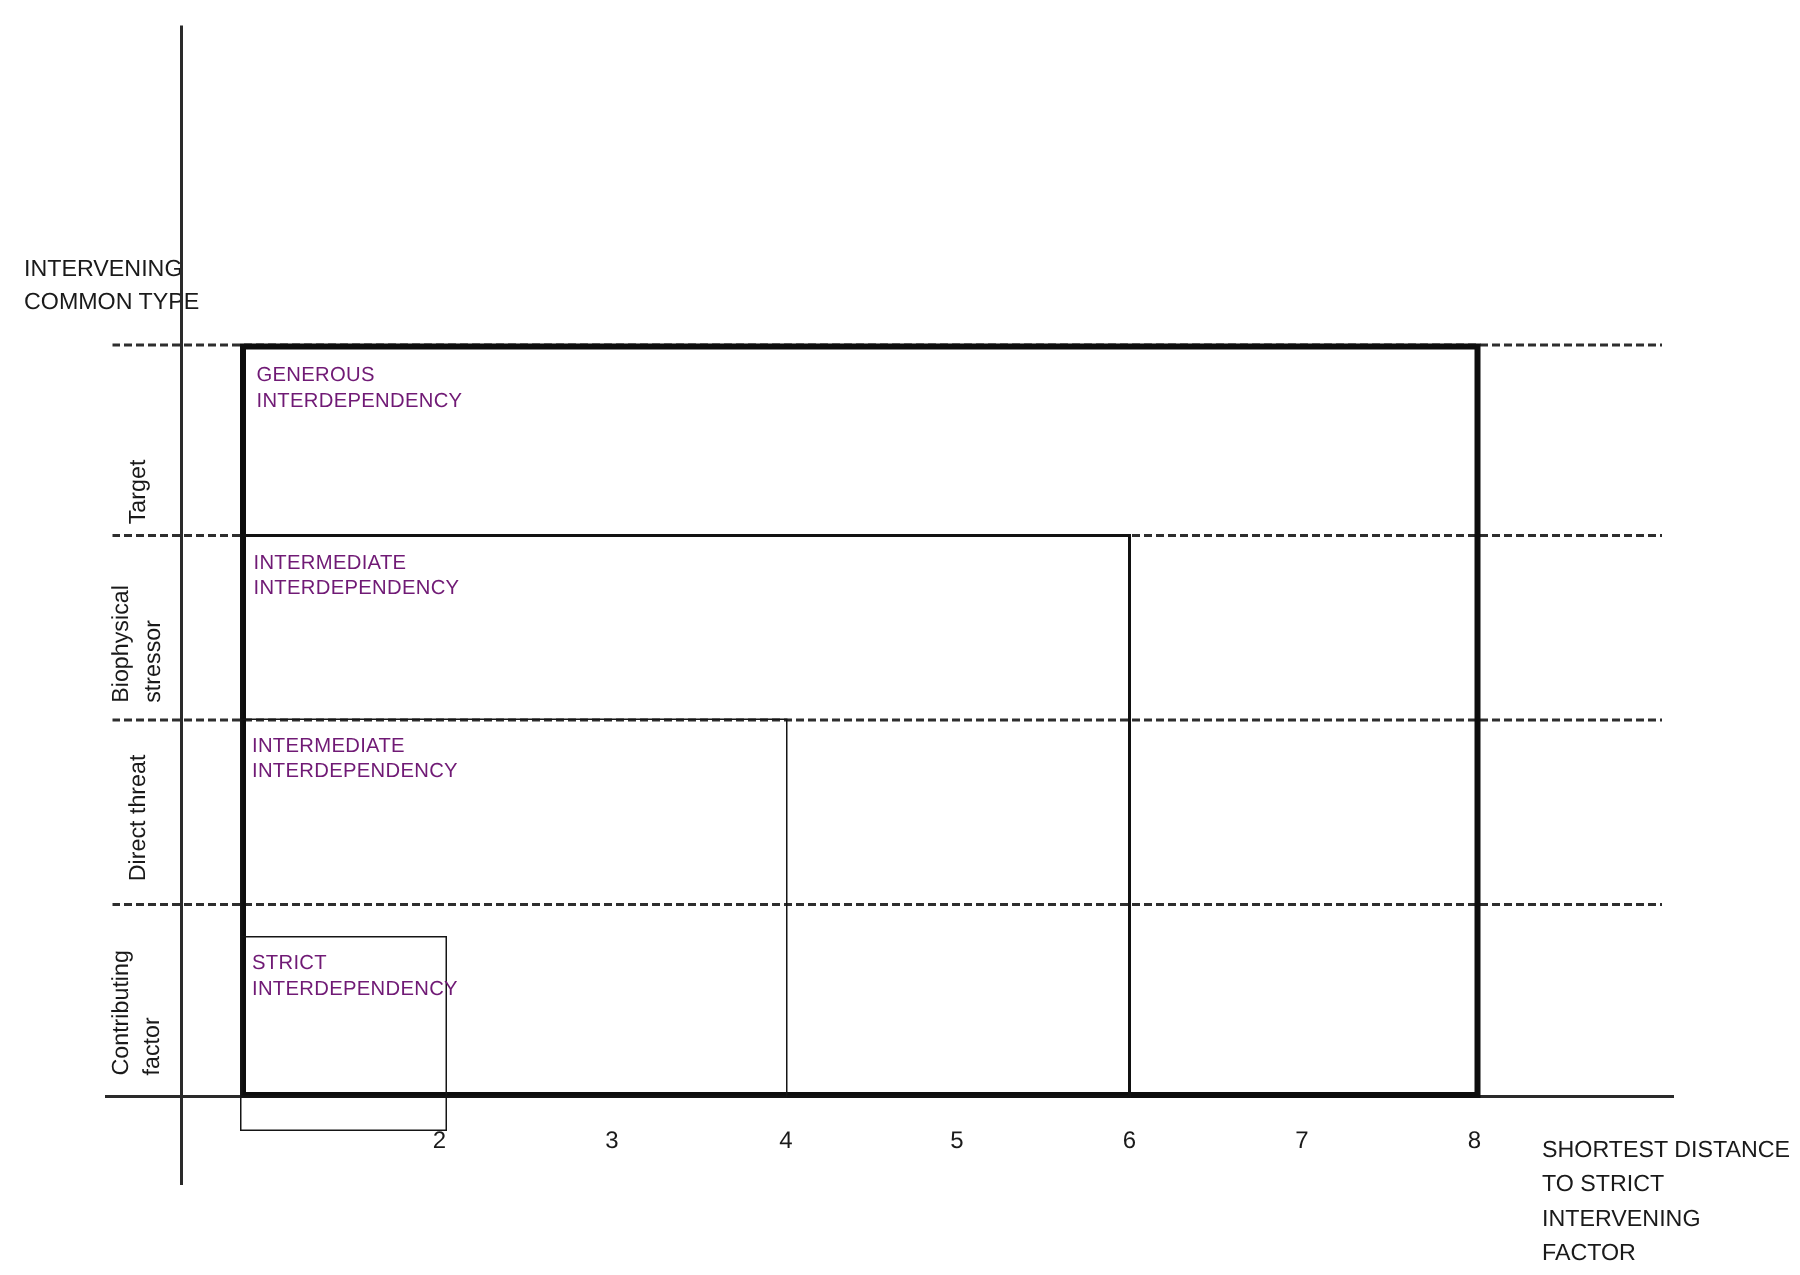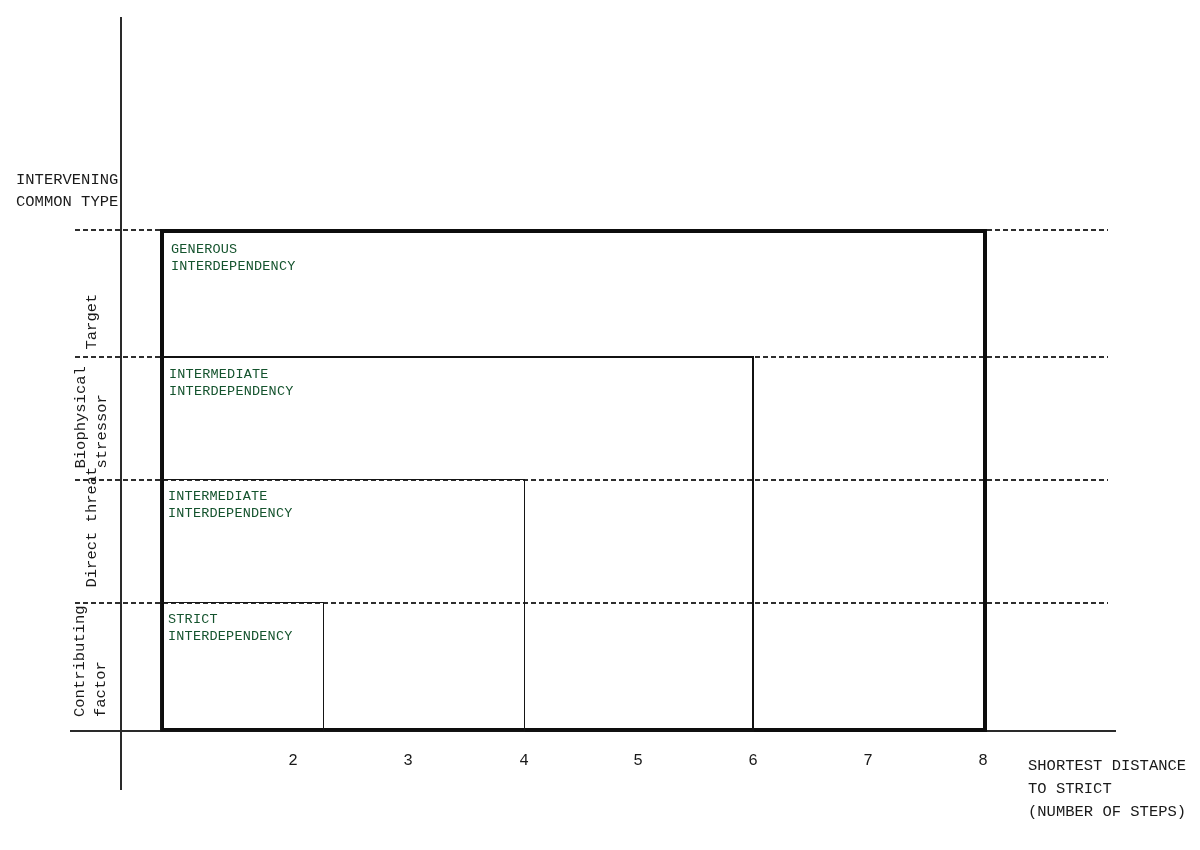--- a/index.html
+++ b/index.html
@@ -1,42 +1,42 @@
 <!DOCTYPE html>
 <html><head>
 <meta charset="utf-8">
 <style>
   html,body{margin:0;padding:0;background:#ffffff;}
   .canvas{
     position:relative;
     width:1200px;height:850px;
     background:#ffffff;
-    font-family:Liberation Mono, monospace;
+    font-family:Liberation Sans, sans-serif;
     color:#1a1a1a;
     overflow:hidden;
   }
   
   .axis-v{position:absolute;left:120px;top:17px;width:1.5px;height:773px;background:#2a2a2a;}
   .axis-h{position:absolute;left:70px;top:730px;width:1046px;height:1.5px;background:#2a2a2a;}
   
   .gridline{
     position:absolute;left:75px;width:1033px;height:1.6px;
     background:repeating-linear-gradient(to right,#2e2e2e 0 5px,transparent 5px 8px);
   }
   .gl-1{top:229px;} .gl-2{top:356px;} .gl-3{top:479px;} .gl-4{top:602px;}
   
   .box{position:absolute;box-sizing:border-box;background:transparent;}
   .box-1{left:160px;top:229px;width:827px;height:503px;border:4px solid #0d0d0d;}
   .box-2{left:160px;top:356px;width:594px;height:376px;border:2.5px solid #111111;}
   .box-3{left:160px;top:479px;width:365px;height:253px;border:1.8px solid #151515;}
-  .box-4{left:160px;top:602px;width:164px;height:130px;border:1.6px solid #151515;}
+  .box-4{left:160px;top:624px;width:138px;height:130px;border:1.6px solid #151515;}
   .box-label{
     position:absolute;left:7px;top:8px;
     font-size:13.5px;line-height:17px;letter-spacing:0.2px;
-    color:#14532d;white-space:nowrap;
+    color:#701a75;white-space:nowrap;
   }
   .box-label span{display:block;}
   
   .y-axis-title{position:absolute;left:16px;top:169px;font-size:15.5px;line-height:22px;}
   .y-axis-title span{display:block;}
   
   .ylabel{
     position:absolute;
     transform:rotate(-90deg);
     font-size:15.5px;line-height:21px;
@@ -117,16 +117,17 @@
   <div class="tick t2">3</div>
   <div class="tick t3">4</div>
   <div class="tick t4">5</div>
   <div class="tick t5">6</div>
   <div class="tick t6">7</div>
   <div class="tick t7">8</div>
 
   <div class="x-axis-title">
     <span>SHORTEST DISTANCE</span>
     <span>TO STRICT</span>
+    <span>INTERVENING FACTOR</span>
     <span>(NUMBER OF STEPS)</span>
   </div>
 
 </div>
 
 </body></html>

